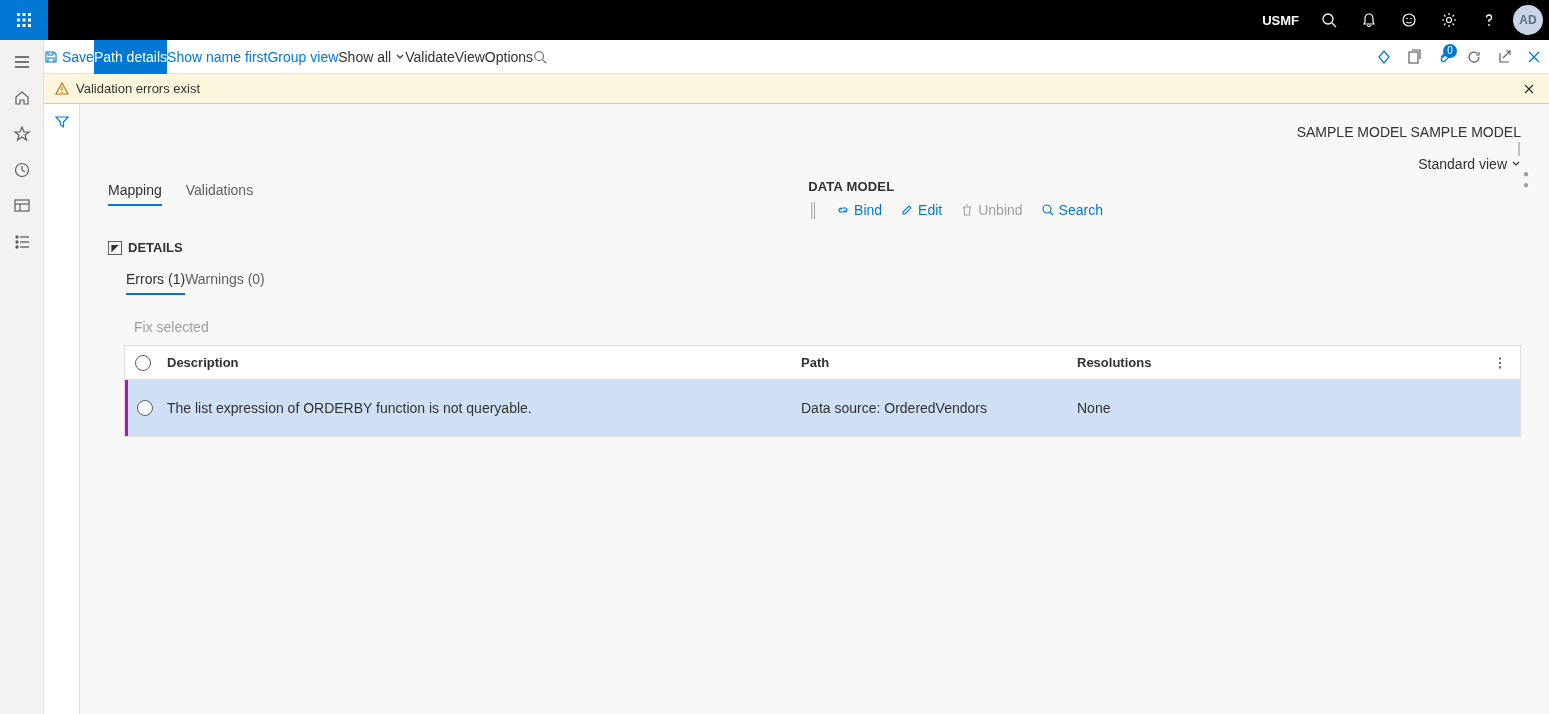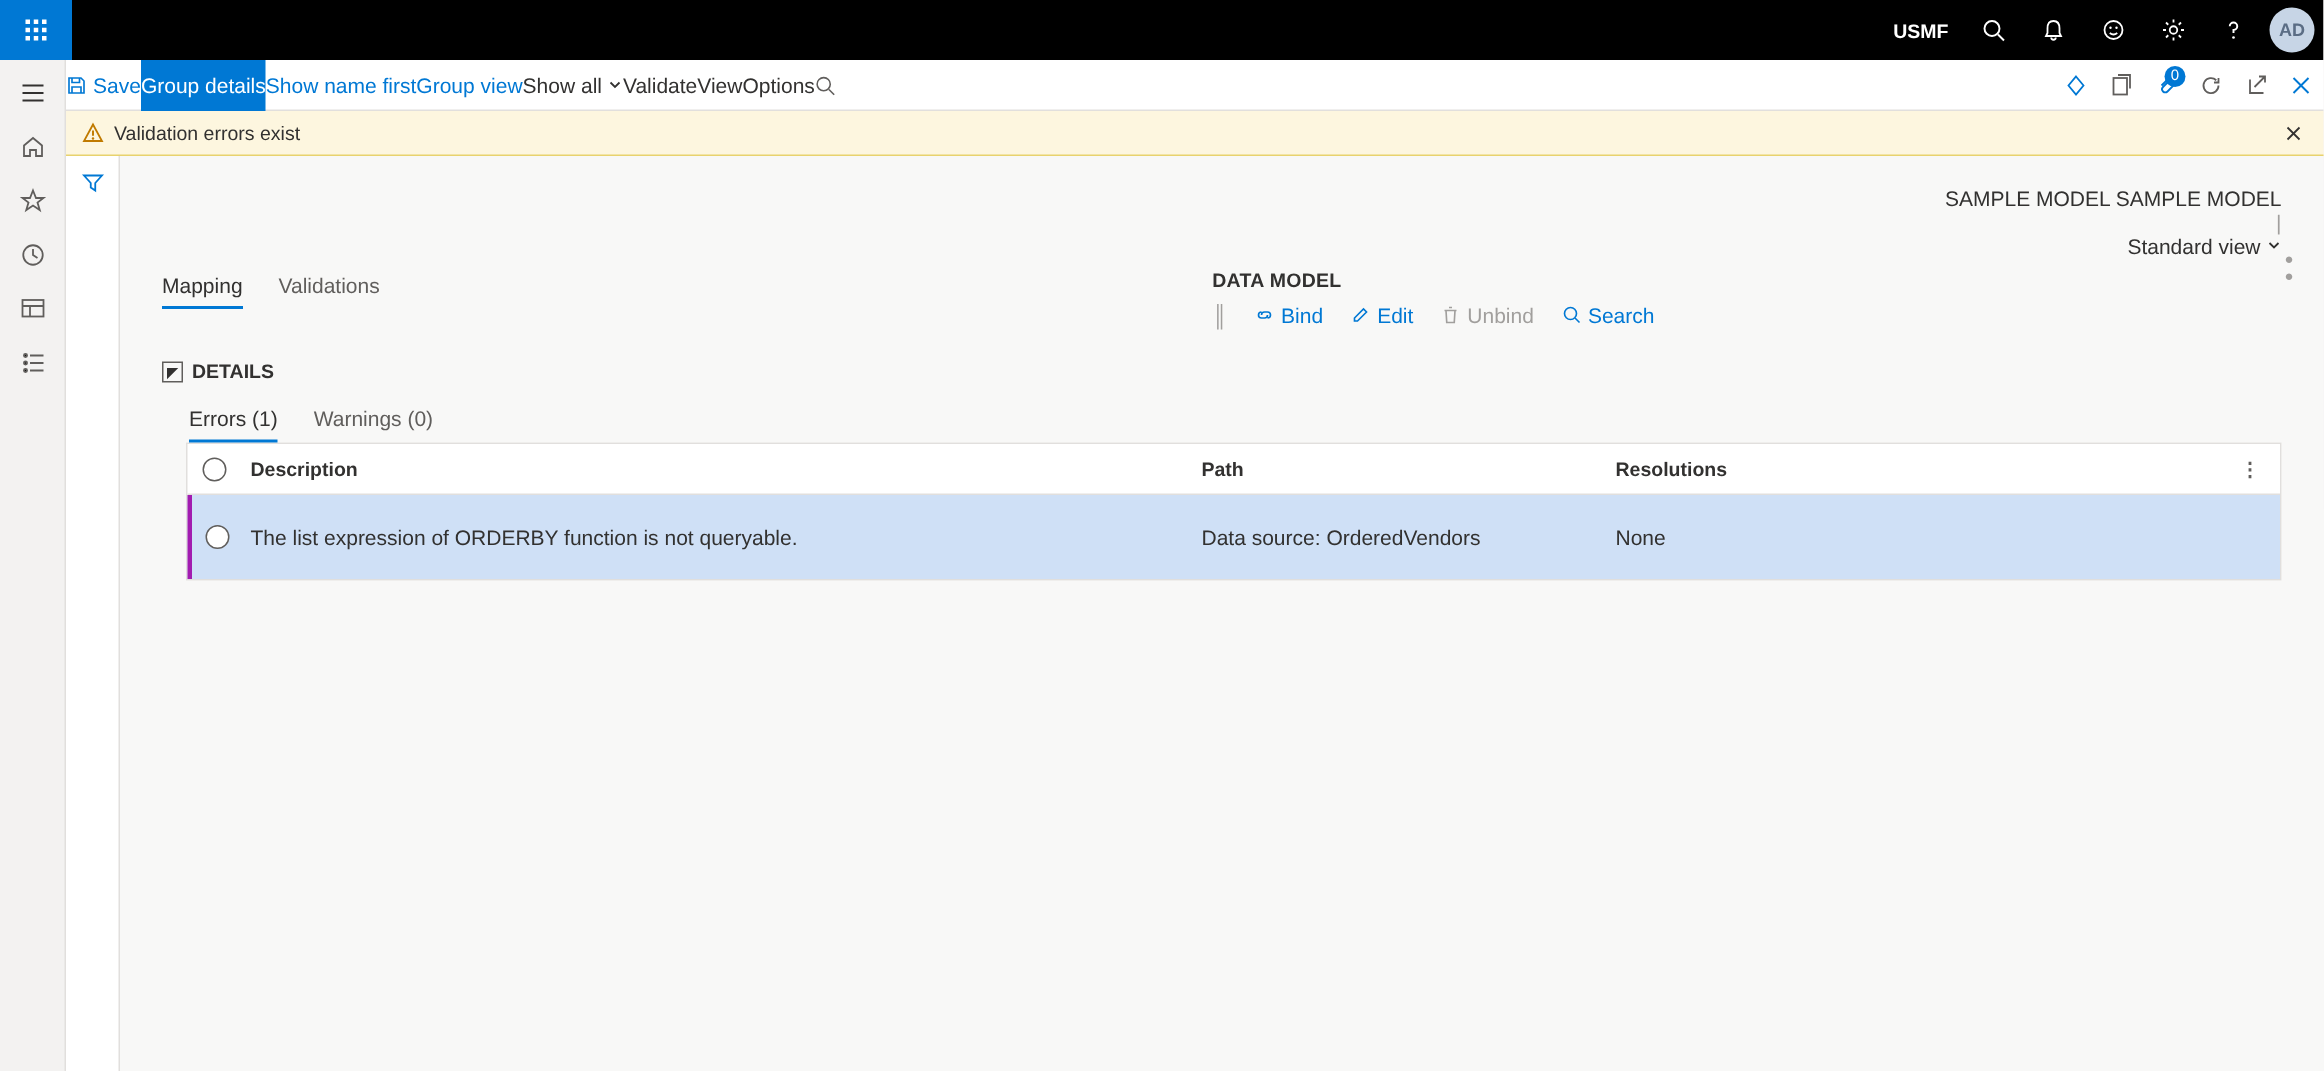--- a/index.html
+++ b/index.html
@@ -52,21 +52,21 @@
 .dm-panel { margin-top: -6px; }
 .dm-head { font-weight: 700; font-size: 13px; letter-spacing: 0.2px; padding-bottom: 8px; }
 .dm-actions { display: flex; gap: 18px; font-size: 14px; align-items: center; }
 .dm-act { display: flex; align-items: center; gap: 4px; cursor: pointer; color: #0078d4; }
 .dm-act.disabled { color: #a19f9d; cursor: default; }
 .dm-dots { color: #a19f9d; font-size: 10px; }
 
 .details-hd { padding: 22px 28px 6px; display: flex; align-items: center; gap: 6px; font-weight: 700; font-size: 13px; }
 .details-hd .collapse-box { width: 14px; height: 14px; border: 1px solid #605e5c; display: flex; align-items: center; justify-content: center; font-size: 9px; }
 
-.subtabs { display: flex; gap: 24px; padding: 6px 28px 0 46px; font-size: 14px; }
+.subtabs { display: flex; padding: 6px 28px 0 46px; font-size: 14px; }
 .subtab { padding: 4px 0 6px; cursor: pointer; color: #605e5c; }
 .subtab.active { color: #323130; border-bottom: 2px solid #0078d4; }
 
 .fixsel { padding: 24px 28px 10px 54px; color: #a19f9d; font-size: 14px; }
 
 .grid { margin: 0 28px 0 44px; background: #fff; border: 1px solid #e1dfdd; }
 .grid-head { display: flex; align-items: center; height: 34px; border-bottom: 1px solid #e1dfdd; font-size: 13px; font-weight: 600; padding-right: 8px; }
 .gh-select { width: 36px; display: flex; justify-content: center; }
 .gh-desc { flex: 0 0 640px; padding-left: 6px; }
 .gh-path { flex: 0 0 276px; }
@@ -197,21 +197,21 @@
 </div>
 
 <div class="actionbar">
   <div class="act blue">
     <svg width="14" height="14" viewBox="0 0 14 14">
         <path d="M2 2 L10 2 L12 4 L12 12 L2 12 Z M4 2 L4 5 L9 5 L9 2 M4 8 L10 8 L10 12 L4 12 Z" stroke="#0078d4" stroke-width="1.1" fill="none"></path>
       </svg>
     <span>Save</span>
   </div>
   <div class="act primary">
-      <span>Group details</span>
+      <span>Path details</span>
     </div>
   <div class="act blue">
       <span>Show name first</span>
     </div>
   <div class="act blue">
       <span>Group view</span>
     </div>
   <div class="act black">
     <span>Show all</span>
     <svg width="10" height="10" viewBox="0 0 10 10">
@@ -353,20 +353,21 @@
   <div class="details-hd">
     <span class="collapse-box">◤</span>
     <span>DETAILS</span>
   </div>
 
   <div class="subtabs">
     <div class="subtab active"><span>Errors (1)</span></div>
     <div class="subtab"><span>Warnings (0)</span></div>
   </div>
 
+  <div class="fixsel">Fix selected</div>
 
   <div class="grid">
     <div class="grid-head">
       <div class="gh-select">
           <div class="radio"></div>
         </div>
       <div class="gh-desc">Description</div>
       <div class="gh-path">Path</div>
       <div class="gh-res">Resolutions</div>
       <div class="gh-more">⋮</div>

